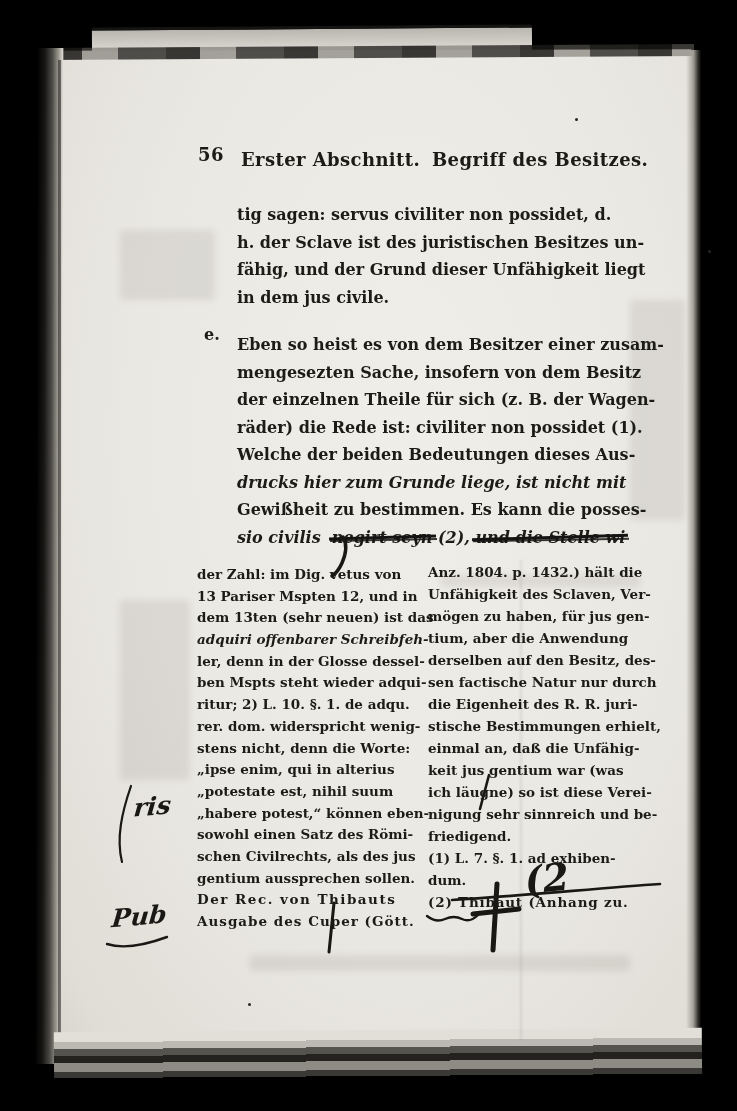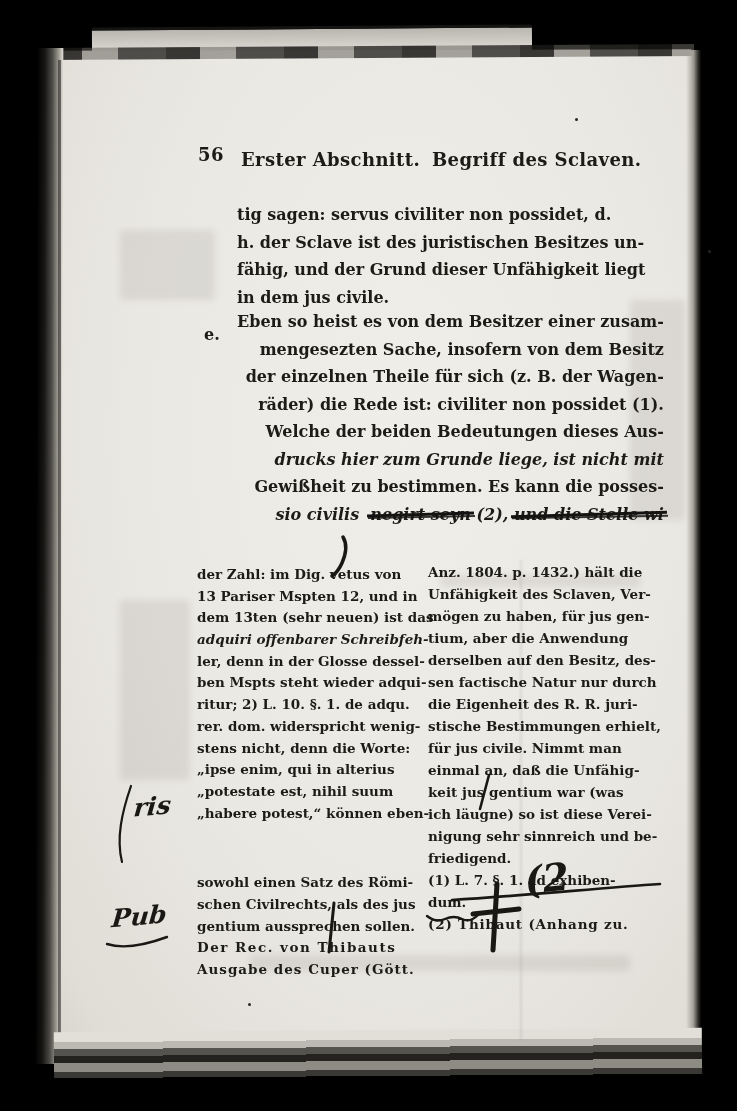--- a/index.html
+++ b/index.html
@@ -96,31 +96,31 @@
 <div class="ghost" style="left:630px;top:300px;width:55px;height:220px;"></div>
 <div class="ghost" style="left:120px;top:600px;width:70px;height:180px;"></div>
 <div class="ghost" style="left:250px;top:955px;width:380px;height:16px;"></div>
 <div class="ghost" style="left:440px;top:575px;width:200px;height:12px;"></div>
 <div class="speck" style="left:575px;top:118px;"></div>
 <div class="speck" style="left:708px;top:250px;"></div>
 <div class="speck" style="left:248px;top:1003px;"></div>
 
 <div class="print hdr" style="left:198px;top:144px;">56</div>
 <div class="print hdr" style="left:241px;top:149px;">Erster Abschnitt.</div>
-<div class="print hdr" style="left:432px;top:149px;">Begriff des Sclaven.</div>
+<div class="print hdr" style="left:432px;top:149px;">Begriff des Besitzes.</div>
 
 <div class="col" style="left:237px;top:201px;">
   <div class="print ml" style="position:static;">tig sagen: servus civiliter non possidet, d.</div>
   <div class="print ml" style="position:static;">h. der Sclave ist des juristischen Besitzes un-</div>
   <div class="print ml" style="position:static;">fähig, und der Grund dieser Unfähigkeit liegt</div>
   <div class="print ml" style="position:static;">in dem jus civile.</div>
 </div>
 
 <div class="print ml" style="left:204px;top:321px;">e.</div>
-<div class="col" style="left:237px;top:308px;text-align:right;">
+<div class="col" style="left:237px;top:331px;">
   <div class="print ml" style="position:static;">Eben so heist es von dem Besitzer einer zusam-</div>
   <div class="print ml" style="position:static;">mengesezten Sache, insofern von dem Besitz</div>
   <div class="print ml" style="position:static;">der einzelnen Theile für sich (z. B. der Wagen-</div>
   <div class="print ml" style="position:static;">räder) die Rede ist: civiliter non possidet (1).</div>
   <div class="print ml" style="position:static;">Welche der beiden Bedeutungen dieses Aus-</div>
   <div class="print ml" style="position:static;font-style:italic;">drucks hier zum Grunde liege, ist nicht mit</div>
   <div class="print ml" style="position:static;">Gewißheit zu bestimmen.  Es kann die posses-</div>
   <div class="print ml" style="position:static;font-style:italic;"><span>sio civilis</span>&nbsp; <span class="struck">negirt seyn</span> <span>(2),</span> <span class="struck">und die Stelle wi</span></div>
 </div>
 
@@ -130,37 +130,36 @@
   <div class="print fl" style="position:static;">dem 13ten (sehr neuen) ist das</div>
   <div class="print fl" style="position:static;font-style:italic;">adquiri offenbarer Schreibfeh-</div>
   <div class="print fl" style="position:static;">ler, denn in der Glosse dessel-</div>
   <div class="print fl" style="position:static;">ben Mspts steht wieder adqui-</div>
   <div class="print fl" style="position:static;">ritur; 2) L. 10. §. 1. de adqu.</div>
   <div class="print fl" style="position:static;">rer. dom. widerspricht wenig-</div>
   <div class="print fl" style="position:static;">stens nicht, denn die Worte:</div>
   <div class="print fl" style="position:static;">„ipse enim, qui in alterius</div>
   <div class="print fl" style="position:static;">„potestate est, nihil suum</div>
   <div class="print fl" style="position:static;">„habere potest,“ können eben-</div>
-  <div class="print fl" style="position:static;margin-top:48px;">sowohl einen Satz des Römi-</div>
+  <div class="print fl" style="position:static;">sowohl einen Satz des Römi-</div>
   <div class="print fl" style="position:static;">schen Civilrechts, als des jus</div>
   <div class="print fl" style="position:static;">gentium aussprechen sollen.</div>
   <div class="print fl" style="position:static;letter-spacing:1.5px;">Der Rec. von Thibauts</div>
   <div class="print fl" style="position:static;letter-spacing:1px;">Ausgabe des Cuper (Gött.</div>
 </div>
 
 <div class="col" style="left:428px;top:561px;">
   <div class="print fr" style="position:static;">Anz. 1804. p. 1432.) hält die</div>
   <div class="print fr" style="position:static;">Unfähigkeit des Sclaven, Ver-</div>
   <div class="print fr" style="position:static;">mögen zu haben, für jus gen-</div>
   <div class="print fr" style="position:static;">tium, aber die Anwendung</div>
   <div class="print fr" style="position:static;">derselben auf den Besitz, des-</div>
   <div class="print fr" style="position:static;">sen factische Natur nur durch</div>
   <div class="print fr" style="position:static;">die Eigenheit des R. R. juri-</div>
   <div class="print fr" style="position:static;">stische Bestimmungen erhielt,</div>
-  <div class="print fr" style="position:static;">für jus civile.  Nimmt man</div>
   <div class="print fr" style="position:static;">einmal an, daß die Unfähig-</div>
   <div class="print fr" style="position:static;">keit jus gentium war (was</div>
   <div class="print fr" style="position:static;">ich läugne) so ist diese Verei-</div>
   <div class="print fr" style="position:static;">nigung sehr sinnreich und be-</div>
   <div class="print fr" style="position:static;">friedigend.</div>
   <div class="print fr" style="position:static;">(1) L. 7. §. 1. ad exhiben-</div>
   <div class="print fr" style="position:static;">dum.</div>
   <div class="print fr" style="position:static;letter-spacing:.8px;">(2) Thibaut (Anhang zu.</div>
 </div>
 

